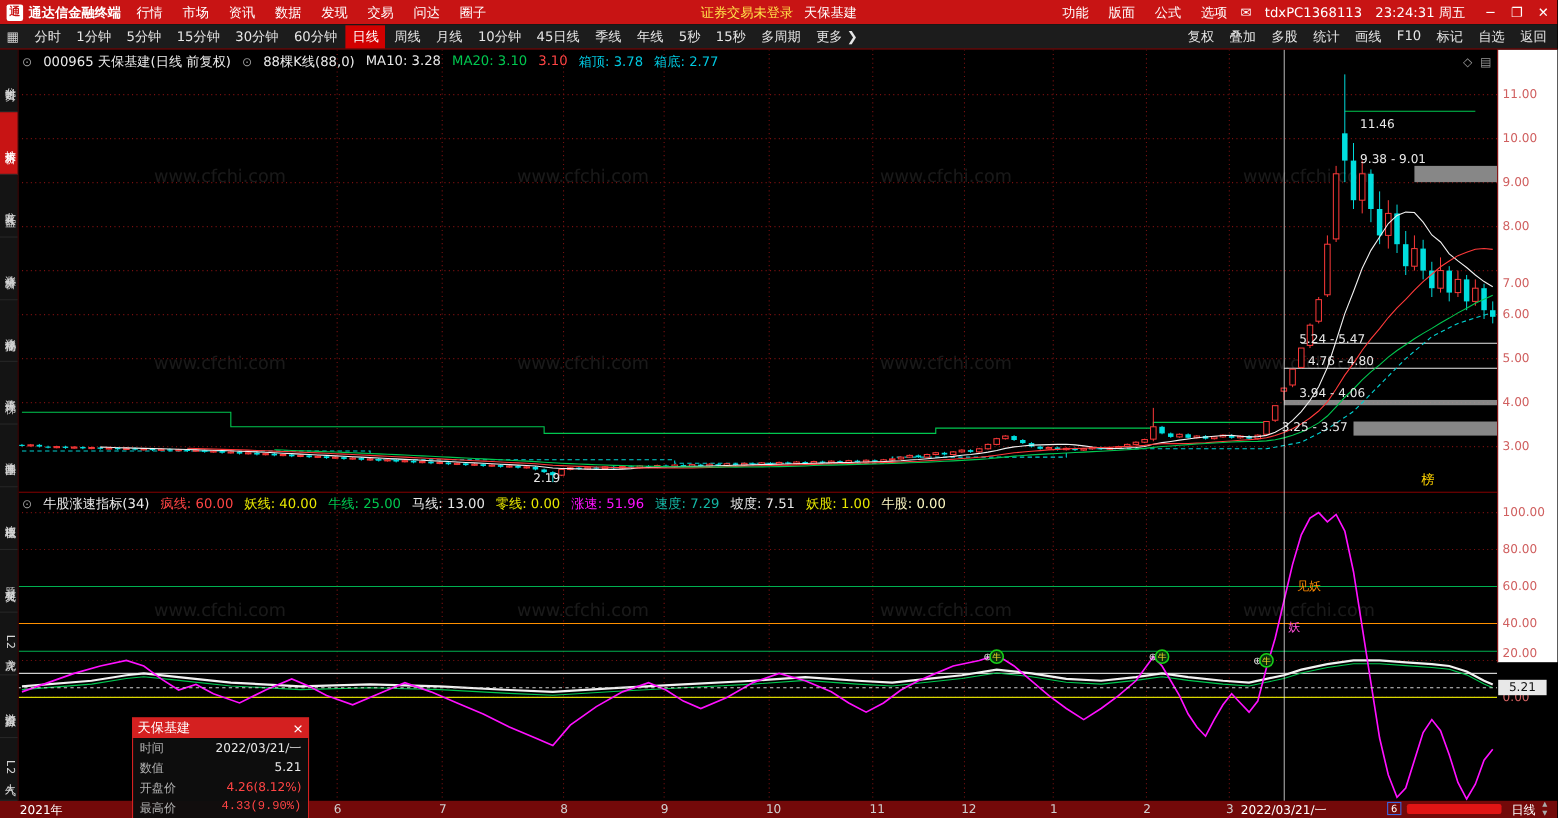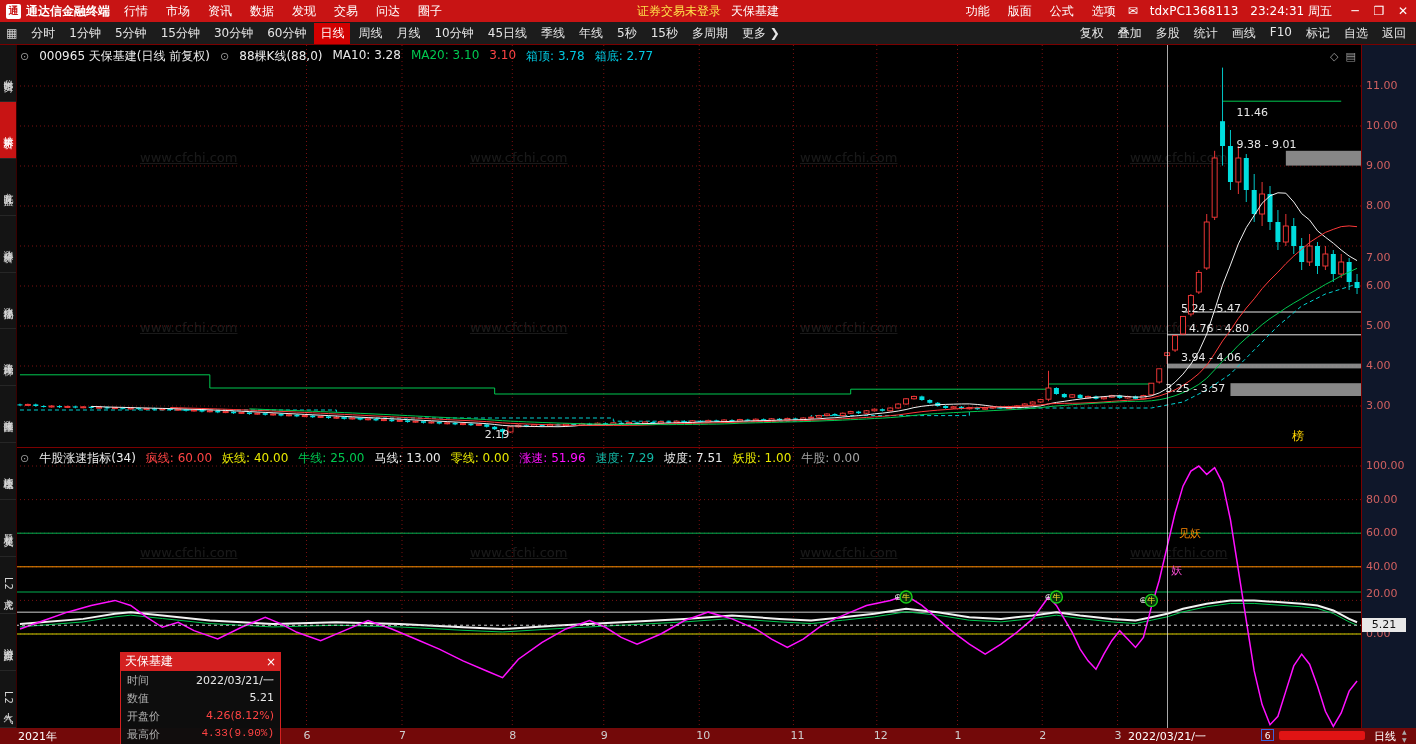--- a/index.html
+++ b/index.html
@@ -33,23 +33,23 @@
   
   .sidebar{position:absolute;left:0;top:45px;width:16px;height:683px;background:#141414;border-right:1px solid #3a0000;z-index:30;}
   .side-item{writing-mode:vertical-rl;height:56.9px;width:16px;display:flex;align-items:center;justify-content:center;
     color:#d8d8d8;font-size:10px;letter-spacing:1px;border-bottom:1px solid #262626;box-sizing:border-box;}
   .side-item.active{background:#c81414;color:#fff;}
 
   
   #kline-svg{position:absolute;left:16px;top:45px;z-index:2;}
   #ind-svg{position:absolute;left:16px;top:448px;z-index:2;}
   .hdiv{position:absolute;left:16px;width:1400px;height:1px;background:#7a0000;z-index:3;}
-  .right-axis{position:absolute;left:1361px;top:45px;width:55px;height:683px;background:#0f172a;border-left:1px solid #7a0000;z-index:4;}
+  .right-axis{position:absolute;left:1361px;top:45px;width:55px;height:557px;background:#ffffff;border-left:1px solid #7a0000;z-index:4;}
   .axis-label{position:absolute;left:4px;font-size:11px;color:#d06060;}
-  .watermark{position:absolute;color:rgba(255,255,255,0.10);font-size:13px;z-index:1;pointer-events:none;text-decoration:underline;}
+  .watermark{position:absolute;color:rgba(255,255,255,0.10);font-size:16px;z-index:1;pointer-events:none;}
 
   .kline-legend,.ind-legend{position:absolute;left:20px;display:flex;gap:10px;align-items:center;
     font-size:12px;color:#ececec;z-index:6;white-space:nowrap;}
   .kline-legend{top:48px;}
   .ind-legend{top:450px;}
   .collapse{color:#9a9a9a;font-size:11px;}
   .panel-icons{position:absolute;left:1330px;top:50px;color:#9a9a9a;font-size:11px;display:flex;gap:7px;z-index:6;}
   .corner-label{position:absolute;left:1292px;top:428px;color:#ffd400;font-size:12px;z-index:6;}
 
   .crosshair{position:absolute;left:1167px;top:45px;width:1px;height:683px;background:rgba(225,225,225,0.75);z-index:5;}
@@ -620,21 +620,21 @@
     <span id="ind-items" style="display:flex;gap:10px;">
         <span style="color: rgb(255, 68, 68);">疯线: 60.00</span>
         <span style="color: rgb(232, 232, 0);">妖线: 40.00</span>
         <span style="color: rgb(0, 200, 80);">牛线: 25.00</span>
         <span style="color: rgb(232, 232, 232);">马线: 13.00</span>
         <span style="color: rgb(232, 232, 0);">零线: 0.00</span>
         <span style="color: rgb(255, 16, 255);">涨速: 51.96</span>
         <span style="color: #14b8a6;">速度: 7.29</span>
         <span style="color: rgb(232, 232, 232);">坡度: 7.51</span>
         <span style="color: rgb(232, 232, 0);">妖股: 1.00</span>
-        <span style="color: #a3a3a3;">牛股: 0.00</span>
+        <span style="color: #fef9c3;">牛股: 0.00</span>
       </span>
   </div>
 
   <div class="panel-icons">
     <span>◇</span>
     <span>▤</span>
   </div>
   <div class="corner-label">榜</div>
 
   <div class="crosshair"></div>

